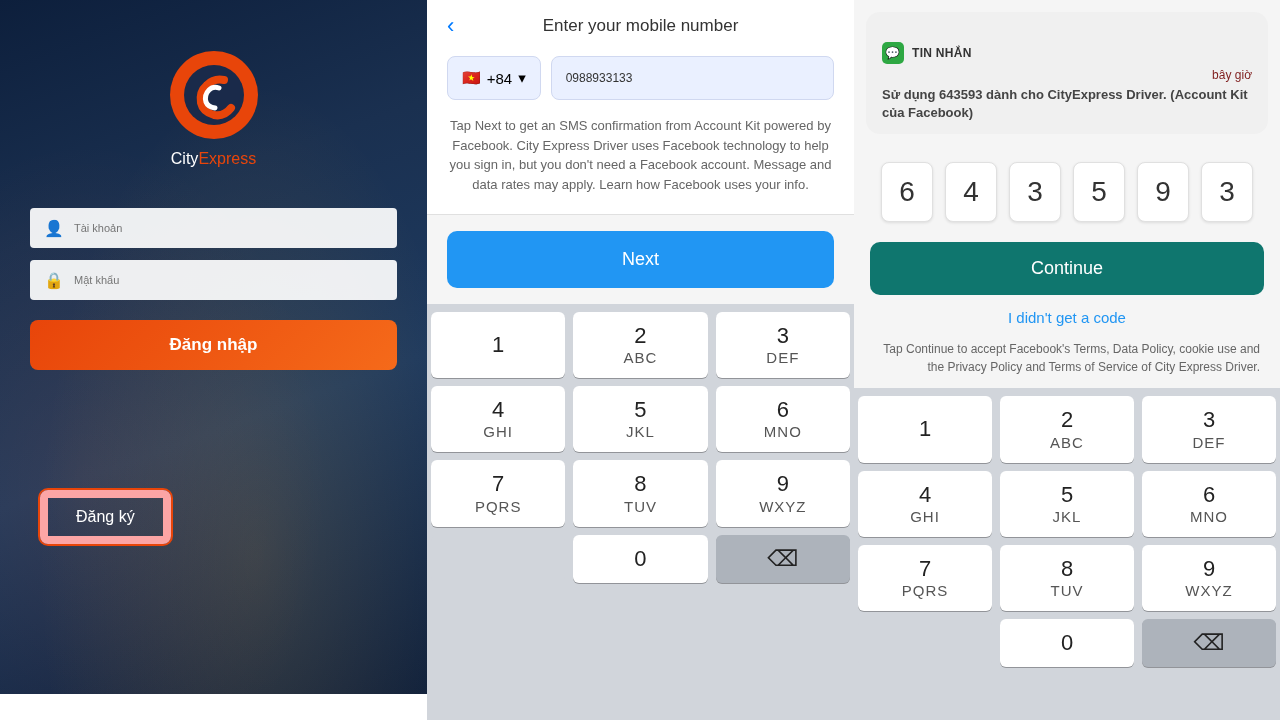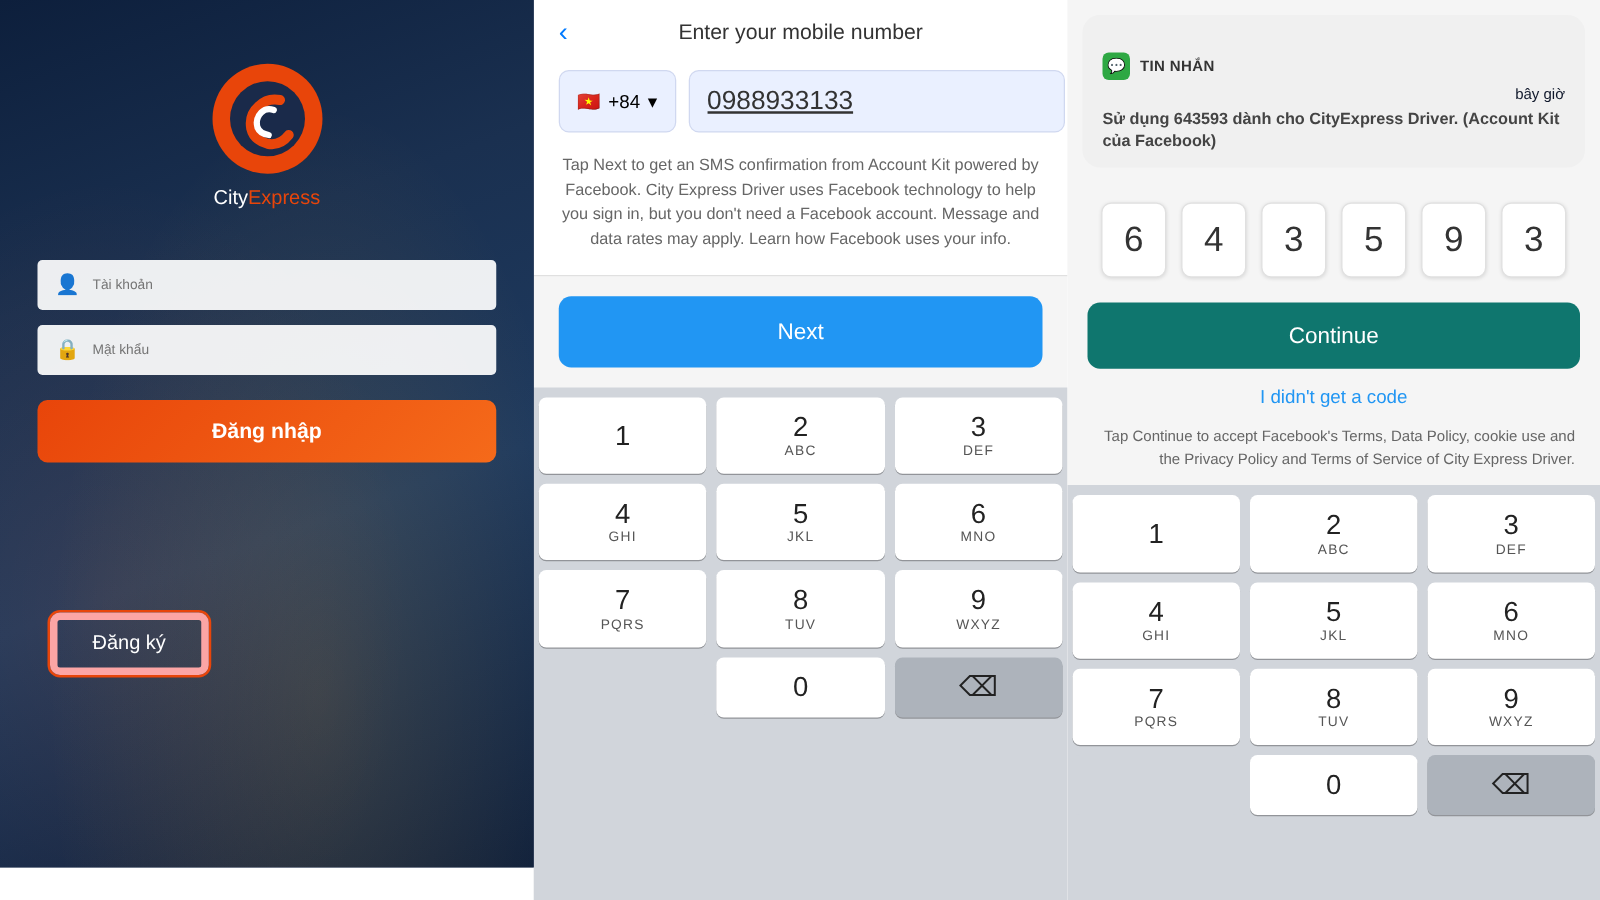--- a/index.html
+++ b/index.html
@@ -94,21 +94,21 @@
       padding: 15px;
       font-size: 17px;
       font-weight: 600;
       width: 100%;
       cursor: pointer;
       margin-top: 8px;
     }
     .btn-dangky {
       background: transparent;
       color: white;
-      border: 6px solid #fca5a5;
+      border: 8px solid #fca5a5;
       border-radius: 8px;
       padding: 10px 28px;
       font-size: 16px;
       font-weight: 500;
       cursor: pointer;
       margin-top: 100px;
       align-self: flex-start;
       margin-left: 10px;
       box-shadow: 0 0 0 2px #e8450a;
     }
@@ -164,24 +164,23 @@
       gap: 6px;
       cursor: pointer;
       white-space: nowrap;
     }
     .phone-number-input {
       flex: 1;
       background: #eaf0ff;
       border: 1px solid #d0d8f0;
       border-radius: 8px;
       padding: 12px 14px;
-      font-size: 21px;
+      font-size: 12px;
       color: #333;
       outline: none;
-      text-decoration: underline;
     }
     .phone-info-text {
       font-size: 13px;
       color: #666;
       text-align: center;
       line-height: 1.5;
       margin-bottom: 0;
     }
     .phone-info-text a {
       color: #666;
@@ -227,21 +226,21 @@
     }
     .key-btn .key-num {
       display: block;
       font-size: 22px;
       font-weight: 300;
       color: #222;
       line-height: 1.1;
     }
     .key-btn .key-letters {
       display: block;
-      font-size: 11px;
+      font-size: 15px;
       letter-spacing: 1px;
       color: #555;
       margin-top: 1px;
     }
     .key-btn.key-empty {
       background: #d1d5db;
       box-shadow: none;
       cursor: default;
     }
     .key-btn.key-backspace {
@@ -290,21 +289,21 @@
     }
     .sms-app-name {
       font-size: 12px;
       font-weight: 600;
       color: #333;
       text-transform: uppercase;
       letter-spacing: 0.3px;
     }
     .sms-time {
       font-size: 12px;
-      color: #0f172a;
+      color: #7f1d1d;
       margin-top: 44px;
     }
     .sms-sender {
       font-size: 14px;
       font-weight: 600;
       color: #1a1a1a;
     }
     .sms-body {
       font-size: 13px;
       color: #444;

